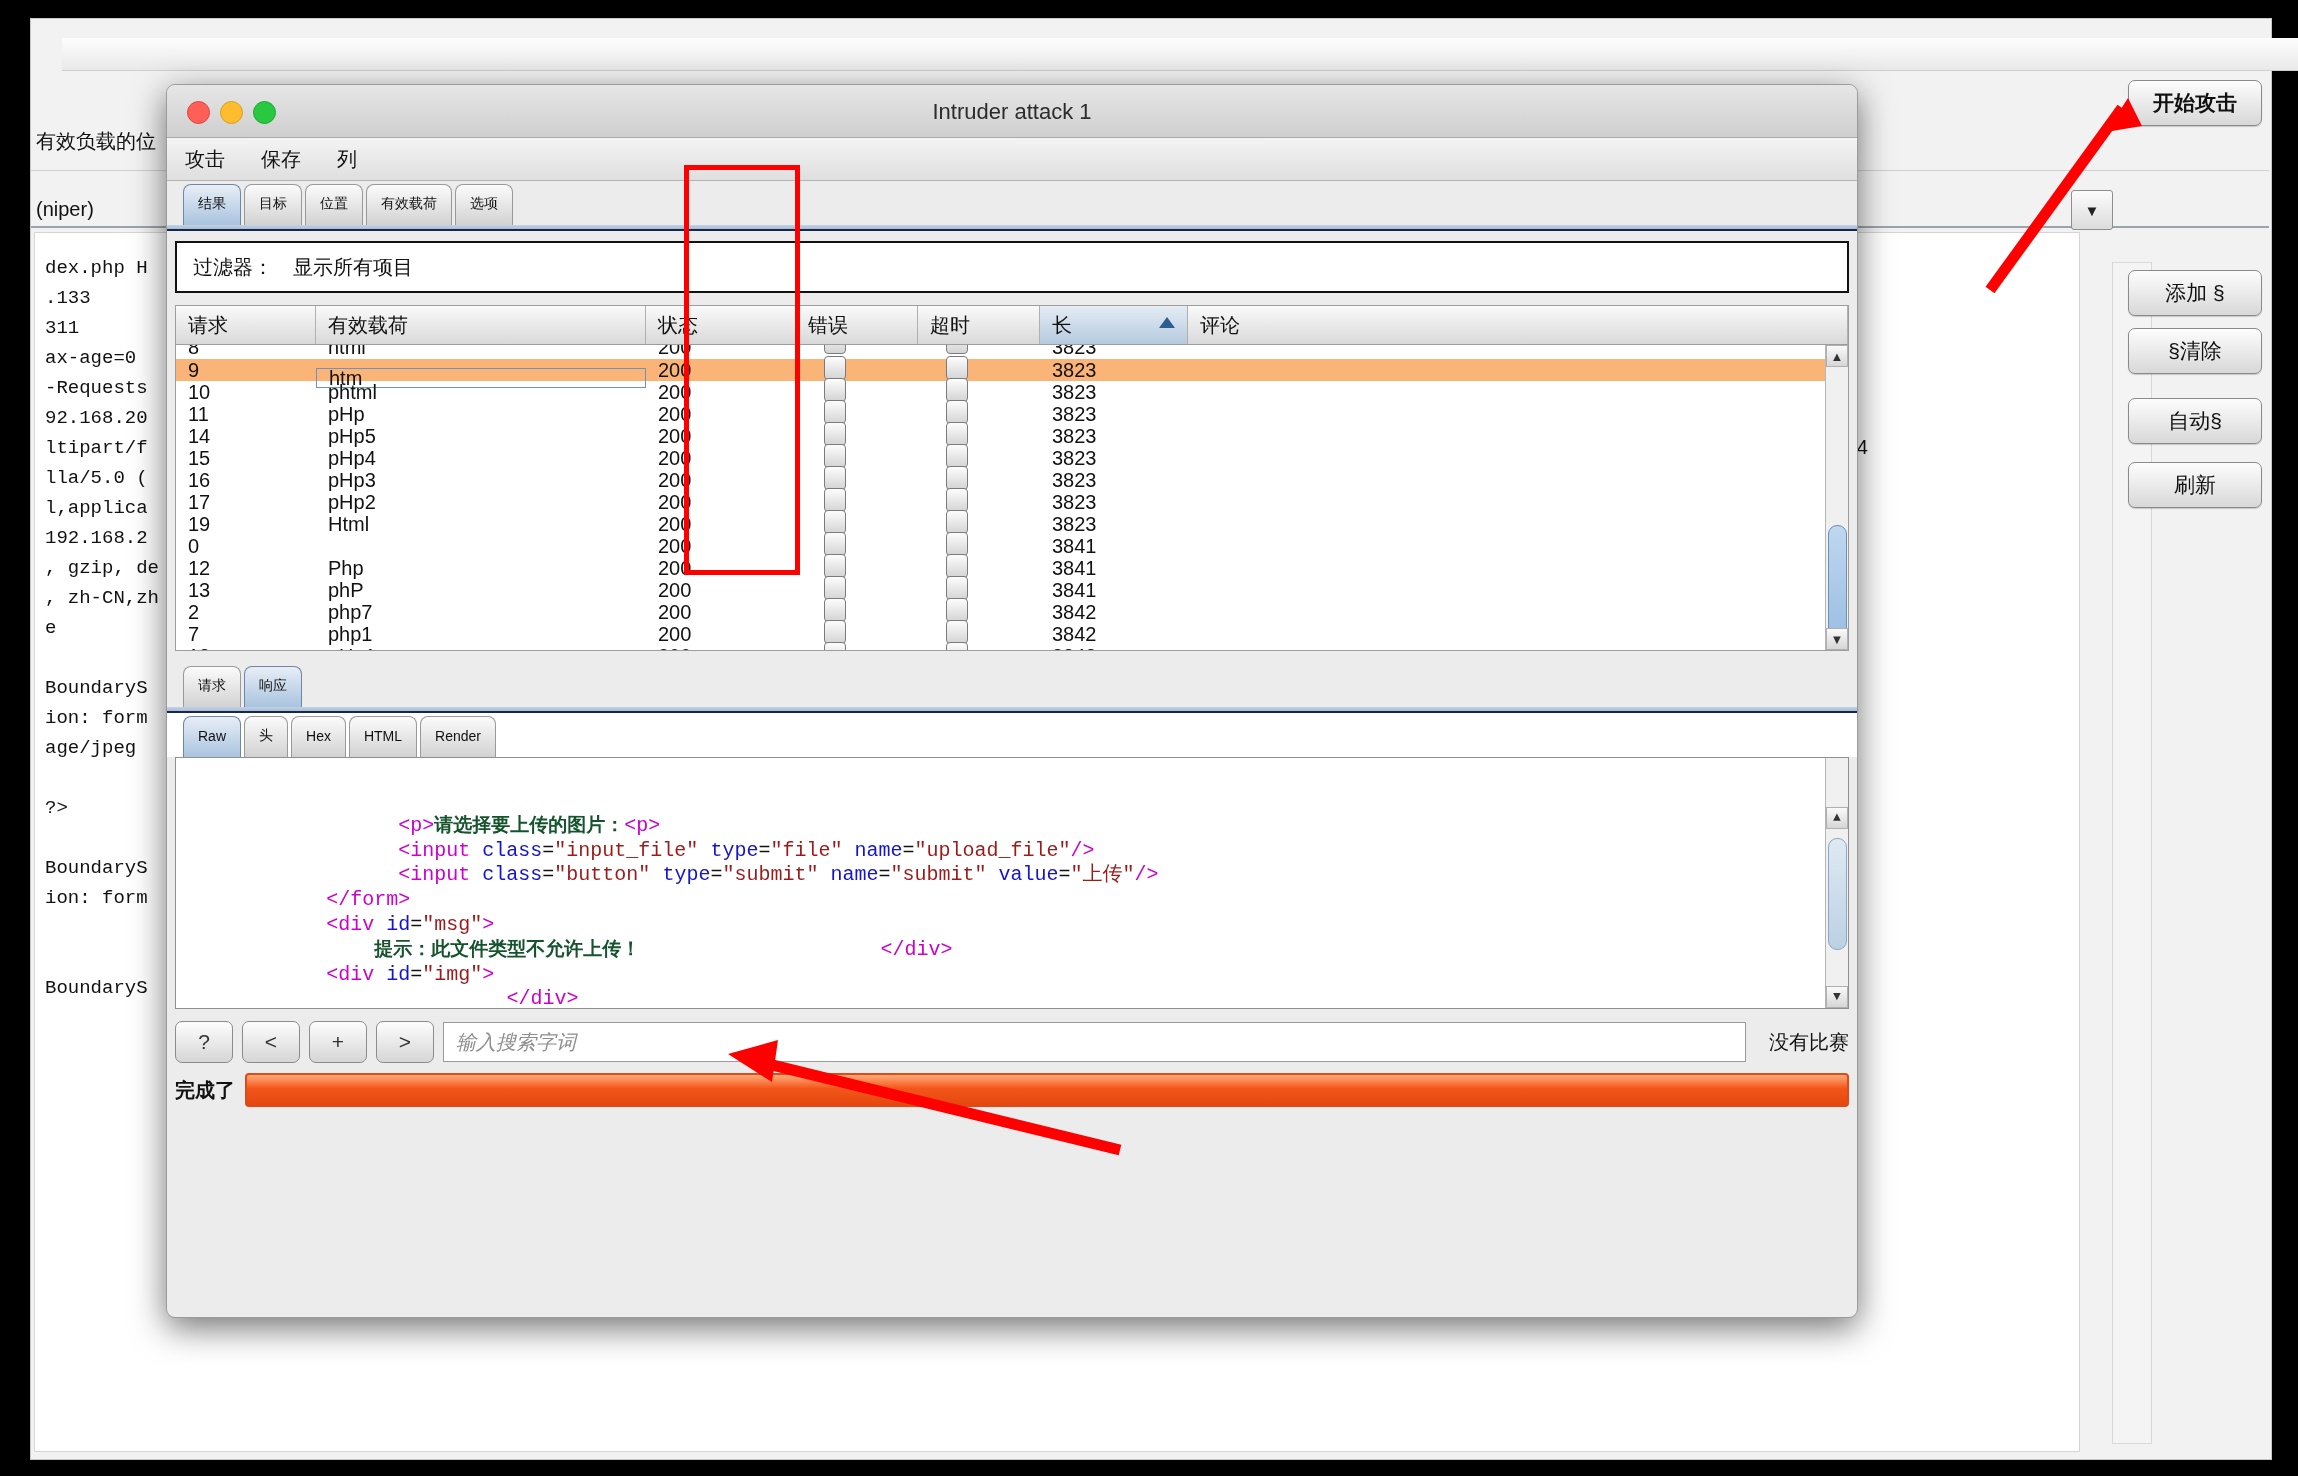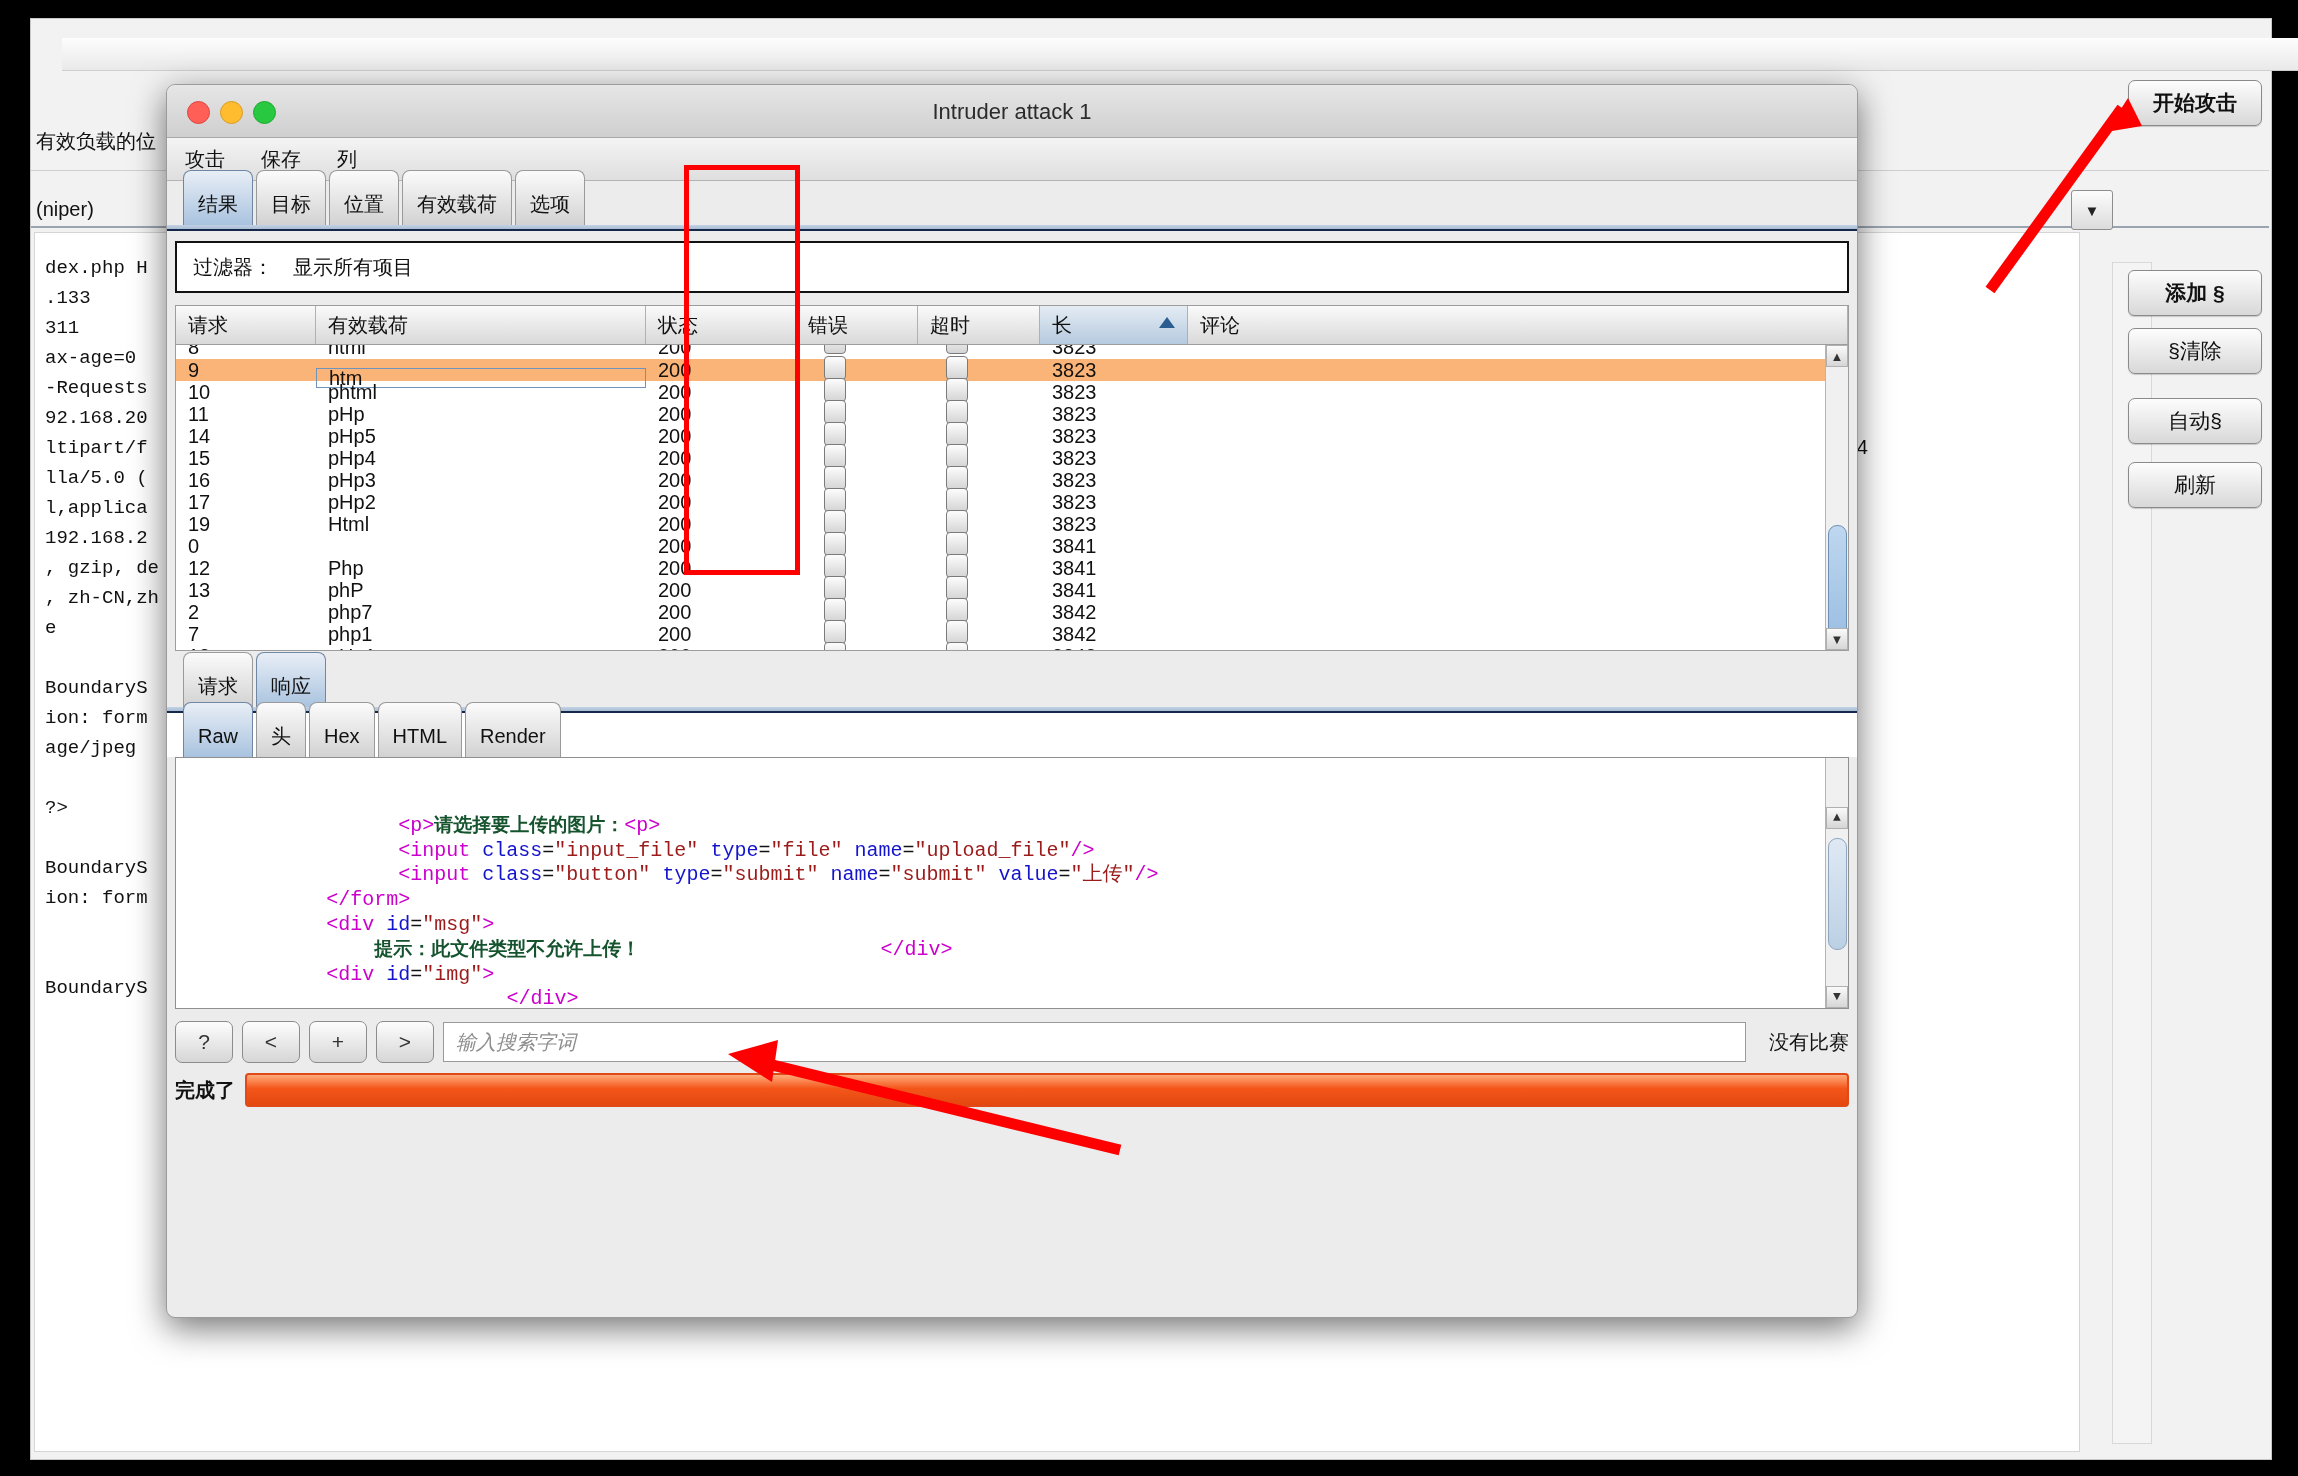--- a/index.html
+++ b/index.html
@@ -54,21 +54,21 @@
   .sidebtn{
     position:absolute;
     background:linear-gradient(#fdfdfd,#d8d8d8);
     border:1px solid #8a8a8a;border-radius:7px;
     font-size:21px;color:#111;font-weight:bold;
     display:flex;align-items:center;justify-content:center;
     box-shadow:0 1px 1px rgba(0,0,0,.18);
     white-space:nowrap;
   }
   #btn-start-attack{left:2128px;top:80px;width:132px;height:44px;}
-  #btn-add{left:2128px;top:270px;width:132px;height:44px;font-weight:bold;border-radius:6px;}
+  #btn-add{left:2128px;top:270px;width:132px;height:44px;font-weight:normal;}
   #btn-clear{left:2128px;top:328px;width:132px;height:44px;font-weight:normal;}
   #btn-auto{left:2128px;top:398px;width:132px;height:44px;font-weight:normal;}
   #btn-refresh{left:2128px;top:462px;width:132px;height:44px;font-weight:normal;}
 
   
   #intruder{
     position:absolute;left:166px;top:84px;width:1690px;height:1232px;
     background:#ececec;border:1px solid #9b9b9b;border-radius:9px;
     box-shadow:0 10px 34px rgba(0,0,0,.55);overflow:hidden;
   }
@@ -92,21 +92,21 @@
   }
   #menubar .mi{font-size:20px;color:#111;cursor:default;}
 
   
   .tabstrip{display:flex;align-items:flex-end;padding-left:16px;gap:3px;height:44px;
     background:#ececec;position:relative;}
   .tab{
     background:linear-gradient(#fbfbfb,#d2d2d2);
     border:1px solid #9a9a9a;border-bottom:none;
     border-radius:8px 8px 0 0;
-    padding:18px 14px 6px;font-size:20px;color:#111;height:30px;
+    padding:4px 14px 6px;font-size:14px;color:#111;height:30px;
     display:flex;align-items:center;box-sizing:content-box;
   }
   .tab.active{background:linear-gradient(#e8eef6,#a9c3df);border-color:#6f87a3;}
   .strip-underline{height:4px;background:linear-gradient(#c3d3e6,#a9bdd4);border-bottom:2px solid #15284a;}
 
   
   #filterbar{
     margin:10px 8px 0;height:48px;background:#fff;border:2px solid #111;
     display:flex;align-items:center;padding-left:16px;font-size:20px;color:#111;gap:20px;
   }

